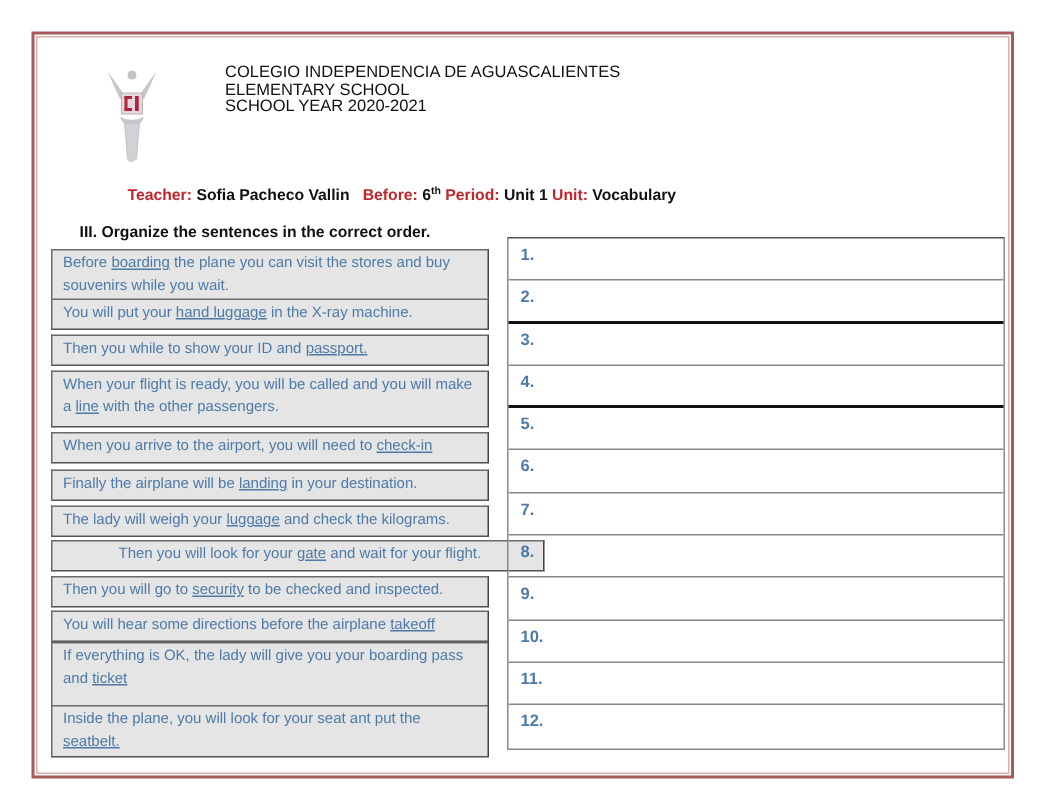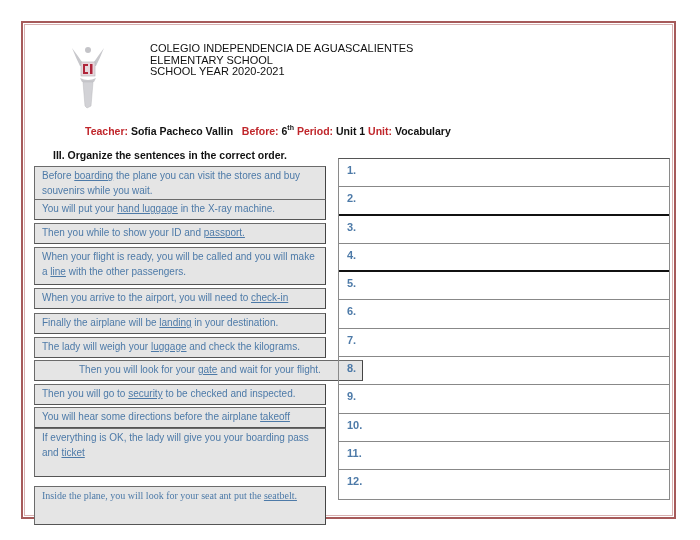--- a/index.html
+++ b/index.html
@@ -172,21 +172,21 @@
 </div>
 <div class="sentence" style="top:384px;">
   <span>Then you will go to </span><u>security</u><span> to be checked and inspected.</span>
 </div>
 <div class="sentence" style="top:407px;">
   <span>You will hear some directions before the airplane </span><u>takeoff</u><span></span>
 </div>
 <div class="sentence" style="top:428px; padding-bottom:16px;">
   <span>If everything is OK, the lady will give you your boarding pass and </span><u>ticket</u><span></span>
 </div>
-<div class="sentence" style="top:486px; padding-bottom:20px;font-family:Liberation Serif, serif;">
+<div class="sentence" style="top:470px; padding-bottom:2px;">
   <span>Inside the plane, you will look for your seat ant put the </span><u>seatbelt.</u><span></span>
 </div>
 
 <div class="answers">
   <div class="answer-row">
       <span class="answer-num">1.</span>
     </div>
   <div class="answer-row thick">
       <span class="answer-num">2.</span>
     </div>

